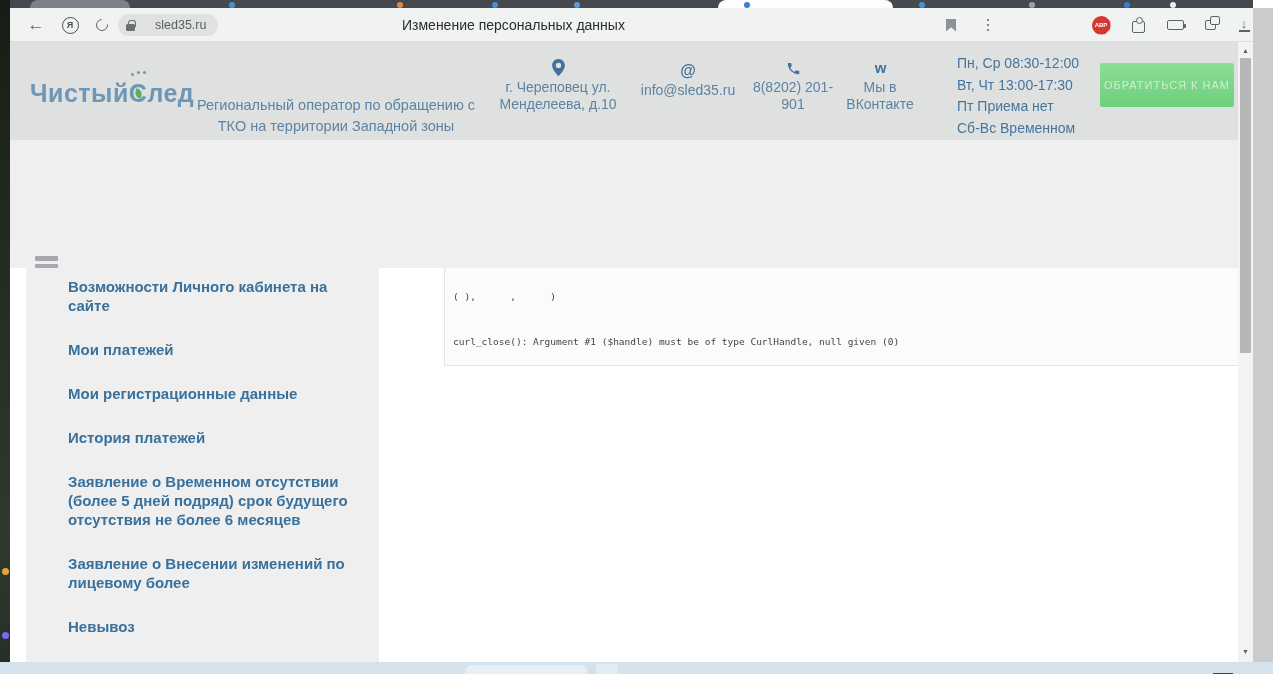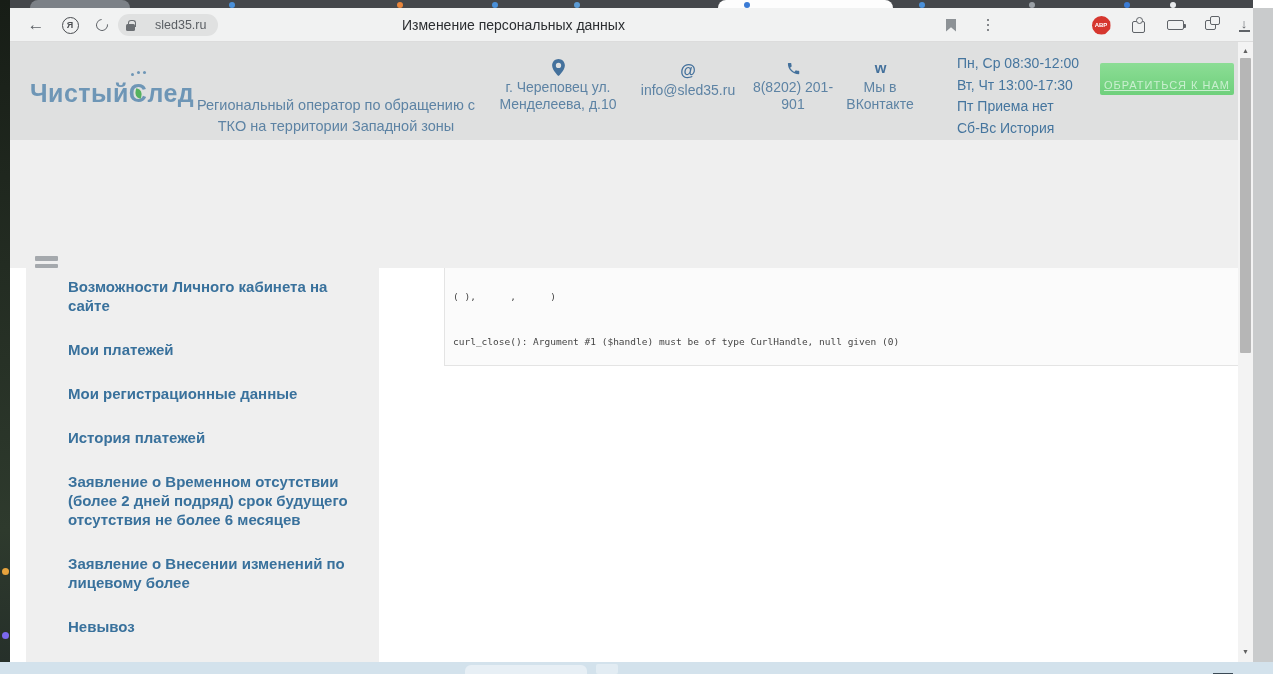--- a/index.html
+++ b/index.html
@@ -80,23 +80,23 @@
   .contact-col { position:absolute; top:14px; text-align:center; color:#5d83a4; font-size:14px; line-height:17px; }
   .contact-col .cicon { height:20px; display:flex; justify-content:center; align-items:flex-end; margin-bottom:3px; color:#44719c; }
   .col-address { left:482px; width:132px; }
   .col-email   { left:608px; width:140px; }
   .col-email .cicon { margin-top:6px; height:17px; }
   .col-phone   { left:737px; width:92px; }
   .col-vk      { left:833px; width:74px; }
   .at-glyph { font-size:16px; font-weight:700; }
   .vk-glyph { font-size:15px; font-weight:700; letter-spacing:-1px; }
   .hours { position:absolute; left:947px; top:11px; width:150px; font-size:14px; line-height:21.5px; color:#45759e; }
-  .cta-button { position:absolute; left:1090px; top:21px; width:134px; height:32px;
+  .cta-button { position:absolute; left:1090px; top:21px; width:134px; height:44px;
     background:linear-gradient(180deg,#8cdd95 0%,#6fd07c 100%); border:none; border-radius:2px;
-    color:#c9efcf; font-size:11px; letter-spacing:1px; text-align:center; line-height:44px; white-space:nowrap; cursor:pointer;text-decoration:underline; }
+    color:#c9efcf; font-size:11px; letter-spacing:1px; text-align:center; line-height:44px; white-space:nowrap; cursor:pointer; }
 
   
   .nav-band { position:absolute; left:0; top:98px; width:1228px; height:128px; background:#efefef; }
   .hamburger { position:absolute; left:25px; top:116px; width:24px; cursor:pointer; }
   .hamburger i { display:block; width:23px; height:4.5px; background:#a5a9ad; margin-bottom:3px; border-radius:1px; }
   .nav-row { position:absolute; left:255px; top:188px; display:flex; align-items:center; gap:27px; }
   .nav-link { font-size:15.5px; color:#47749d; white-space:nowrap; cursor:pointer; }
   .nav-icons { display:flex; align-items:center; gap:10px; margin-left:12px; }
 
   
@@ -228,21 +228,21 @@
         <div class="cicon">
             <span class="vk-glyph">w</span>
           </div>
         <div>Мы в ВКонтакте</div>
       </div>
 
       <div class="hours">
         <div>Пн, Ср 08:30-12:00</div>
         <div>Вт, Чт 13:00-17:30</div>
         <div>Пт Приема нет</div>
-        <div>Сб-Вс История</div>
+        <div>Сб-Вс Временном</div>
       </div>
 
       <button class="cta-button">ОБРАТИТЬСЯ К НАМ</button>
     </div>
 
     <div class="nav-band">
       <div class="hamburger">
           <i></i>
           <i></i>
           <i></i>
@@ -282,21 +282,21 @@
         </span>
       </div>
     </div>
 
     <div class="content">
       <div class="sidebar">
         <div class="side-item">Возможности Личного кабинета на сайте</div>
         <div class="side-item">Мои платежей</div>
         <div class="side-item">Мои регистрационные данные</div>
         <div class="side-item">История платежей</div>
-        <div class="side-item">Заявление о Временном отсутствии (более 2 дней подряд) срок будущего отсутствия не более 6 месяцев</div>
+        <div class="side-item">Заявление о Временном отсутствии (более 5 дней подряд) срок будущего отсутствия не более 6 месяцев</div>
         <div class="side-item">Заявление о Внесении изменений по лицевому более</div>
         <div class="side-item">Невывоз</div>
       </div>
 
       <div class="error-box">
         <div class="error-lines">
           <div>( ),      ,      )</div>
           <div>curl_close(): Argument #1 ($handle) must be of type CurlHandle, null given (0)</div>
           
           

